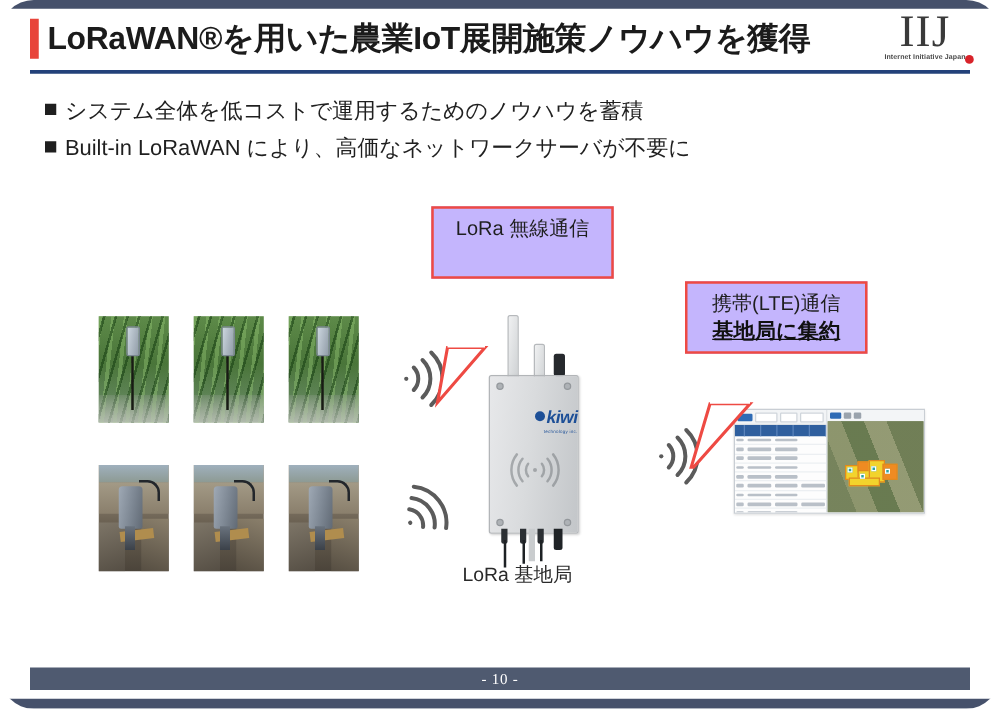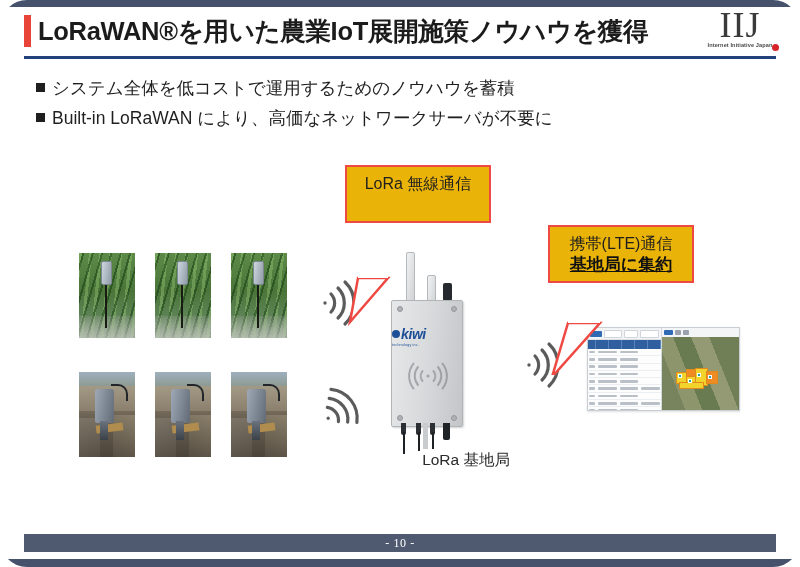--- a/index.html
+++ b/index.html
@@ -306,21 +306,21 @@
     width: 9px;
     height: 18px;
     background: #26292d;
     border-radius: 2px;
   }
   .gw-logo {
     position: absolute;
     left: 0;
     top: 24px;
     width: 70px;
-    text-align: left;
+    text-align: right;
   }
   .gw-logo-text {
     font-family: "Liberation Sans", sans-serif;
     font-size: 14px;
     font-weight: bold;
     color: #1d4f97;
     letter-spacing: -0.4px;
     line-height: 14px;
     font-style: italic;
   }
@@ -363,21 +363,21 @@
 
   
   .signal {
     position: absolute;
   }
 
   
   .callout {
     position: absolute;
     border: 2.5px solid #ee4a43;
-    background: #eab308;
+    background: #c4b5fd;
     box-sizing: border-box;
     text-align: center;
     padding: 6px 10px 8px 10px;
   }
   .callout-l1 {
     font-size: 16px;
     color: #1f1f1f;
     line-height: 21px;
     white-space: nowrap;
   }
@@ -394,21 +394,21 @@
     position: absolute;
     pointer-events: none;
   }
 
   
   #gateway-caption {
     position: absolute;
     left: 370px;
     top: 310px;
     width: 140px;
-    text-align: right;
+    text-align: left;
     font-size: 15.5px;
     color: #2a2a2a;
     white-space: nowrap;
   }
 
   
   #dashboard {
     position: absolute;
     left: 587px;
     top: 187px;

